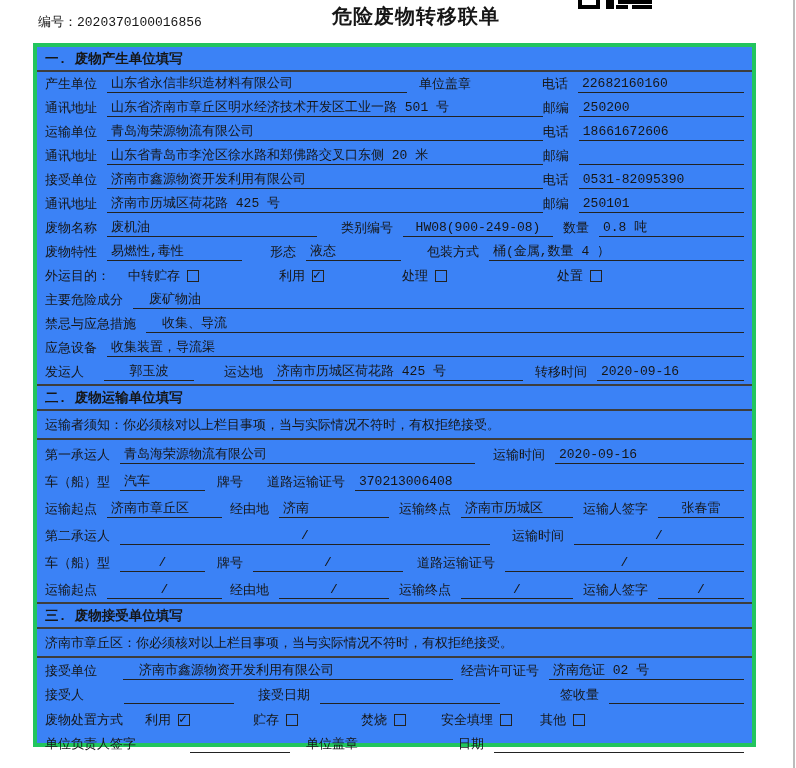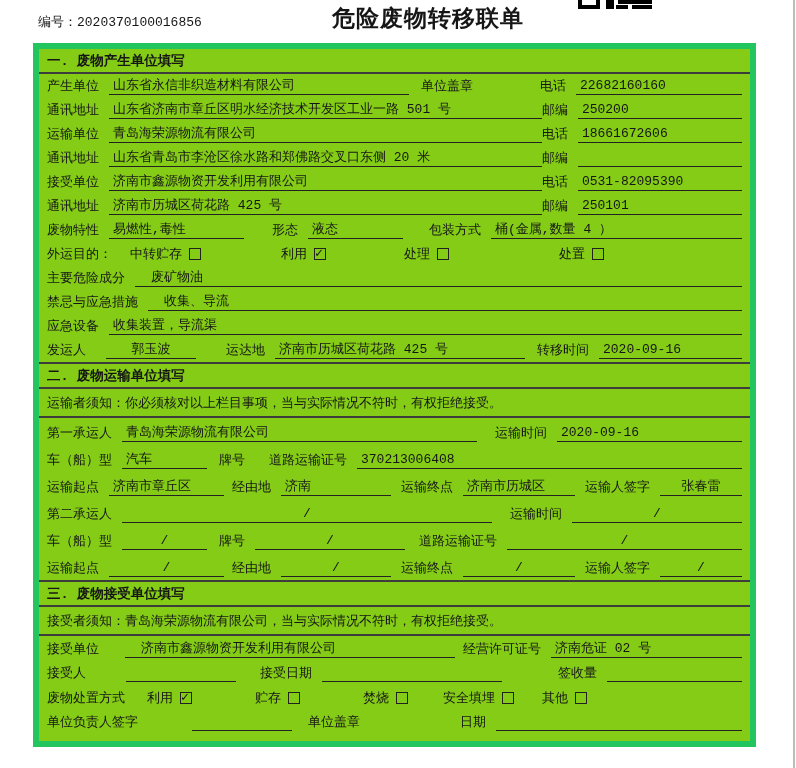--- a/index.html
+++ b/index.html
@@ -1,32 +1,32 @@
 <!DOCTYPE html>
 <html><head>
 <meta charset="utf-8">
 <style>
   * { box-sizing: border-box; }
   body { margin:0; background:#fff; }
   .page{ position:relative; width:796px; height:768px; background:#ffffff; overflow:hidden;
          font-family:Liberation Mono, monospace; color:#161616; font-size:13px; }
   .serial{ position:absolute; left:38px; top:13px; white-space:nowrap; }
-  .title{ position:absolute; left:332px; top:3px; font-size:23px; font-weight:bold; white-space:nowrap; letter-spacing:1px; }
+  .title{ position:absolute; left:332px; top:3px; font-size:20px; font-weight:bold; white-space:nowrap; letter-spacing:1px; }
   .qr{ position:absolute; left:578px; top:0; width:76px; height:10px; }
   .qr div{ position:absolute; background:#000; }
   .qr .q1{ left:0; top:0; width:22px; height:9px; }
   .qr .q1i{ left:4px; top:0; width:14px; height:5px; background:#fff; }
   .qr .q2{ left:28px; top:0; width:8px; height:9px; }
   .qr .q3{ left:40px; top:0; width:34px; height:4px; }
   .qr .q4{ left:38px; top:5px; width:12px; height:4px; }
   .qr .q5{ left:54px; top:5px; width:20px; height:4px; }
   .edge{ position:absolute; right:1px; top:0; width:2px; height:768px; background:#bcbcbc; }
 
   .sheet{ position:absolute; left:33px; top:43px; width:723px; height:704px;
-          border:6px solid #22c55e; display:flex; flex-direction:column; background:#84cc16; }
+          border:4px solid #22c55e; display:flex; flex-direction:column; background:#3b82f6; }
   .sec-h{ flex:none; font-weight:bold; font-size:13.5px; padding:3px 8px 2px 8px; border-bottom:2px solid #3d3d3d; }
   .bt{ border-top:2px solid #3d3d3d; }
   .notice{ flex:none; padding:5px 24px 4px 8px; border-bottom:2px solid #3d3d3d; }
   .row{ display:flex; align-items:flex-end; padding:0 8px 3px 8px; flex:none; }
   .h1r{ height:24px; } .h2r{ height:27px; } .h3r{ height:24.5px; }
   .lbl{ white-space:nowrap; margin-right:10px; line-height:17px; }
   .val{ border-bottom:1px solid #222; padding:0 4px; white-space:nowrap; min-height:17px; line-height:17px; }
   .c{ text-align:center; }
   .fx{ flex:1 1 auto; }
   .push{ margin-left:auto; }
@@ -105,20 +105,28 @@
       <span class="val w166">0531-82095390</span>
     </div>
 
     <div class="row h1r">
       <span class="lbl">通讯地址</span>
       <span class="val w438">济南市历城区荷花路 425 号</span>
       <span class="lbl push">邮编</span>
       <span class="val w166">250101</span>
     </div>
 
+    <div class="row h1r">
+      <span class="lbl">废物名称</span>
+      <span class="val w210">废机油</span>
+      <span class="lbl ml24">类别编号</span>
+      <span class="val w150 c">HW08(900-249-08)</span>
+      <span class="lbl ml10">数量</span>
+      <span class="val fx">0.8 吨</span>
+    </div>
 
     <div class="row h1r">
       <span class="lbl">废物特性</span>
       <span class="val w135">易燃性,毒性</span>
       <span class="lbl ml28">形态</span>
       <span class="val w95">液态</span>
       <span class="lbl ml26">包装方式</span>
       <span class="val fx">桶(金属,数量 4 ）</span>
     </div>
 
@@ -216,21 +224,21 @@
       <span class="val w115 c">/</span>
       <span class="lbl ml8">经由地</span>
       <span class="val w110 c">/</span>
       <span class="lbl ml10">运输终点</span>
       <span class="val w112 c">/</span>
       <span class="lbl ml10">运输人签字</span>
       <span class="val fx c">/</span>
     </div>
 
     <div class="sec-h bt">三. 废物接受单位填写</div>
-    <div class="notice">接受者须知：青岛海荣源物流有限公司，当与实际情况不符时，有权拒绝接受。</div>
+    <div class="notice">济南市章丘区：你必须核对以上栏目事项，当与实际情况不符时，有权拒绝接受。</div>
 
     <div class="row h3r">
       <span class="lbl">接受单位</span>
       <span class="val w330 pl16 ml16">济南市鑫源物资开发利用有限公司</span>
       <span class="lbl ml8">经营许可证号</span>
       <span class="val fx">济南危证 02 号</span>
     </div>
 
     <div class="row h3r">
       <span class="lbl">接受人</span>

